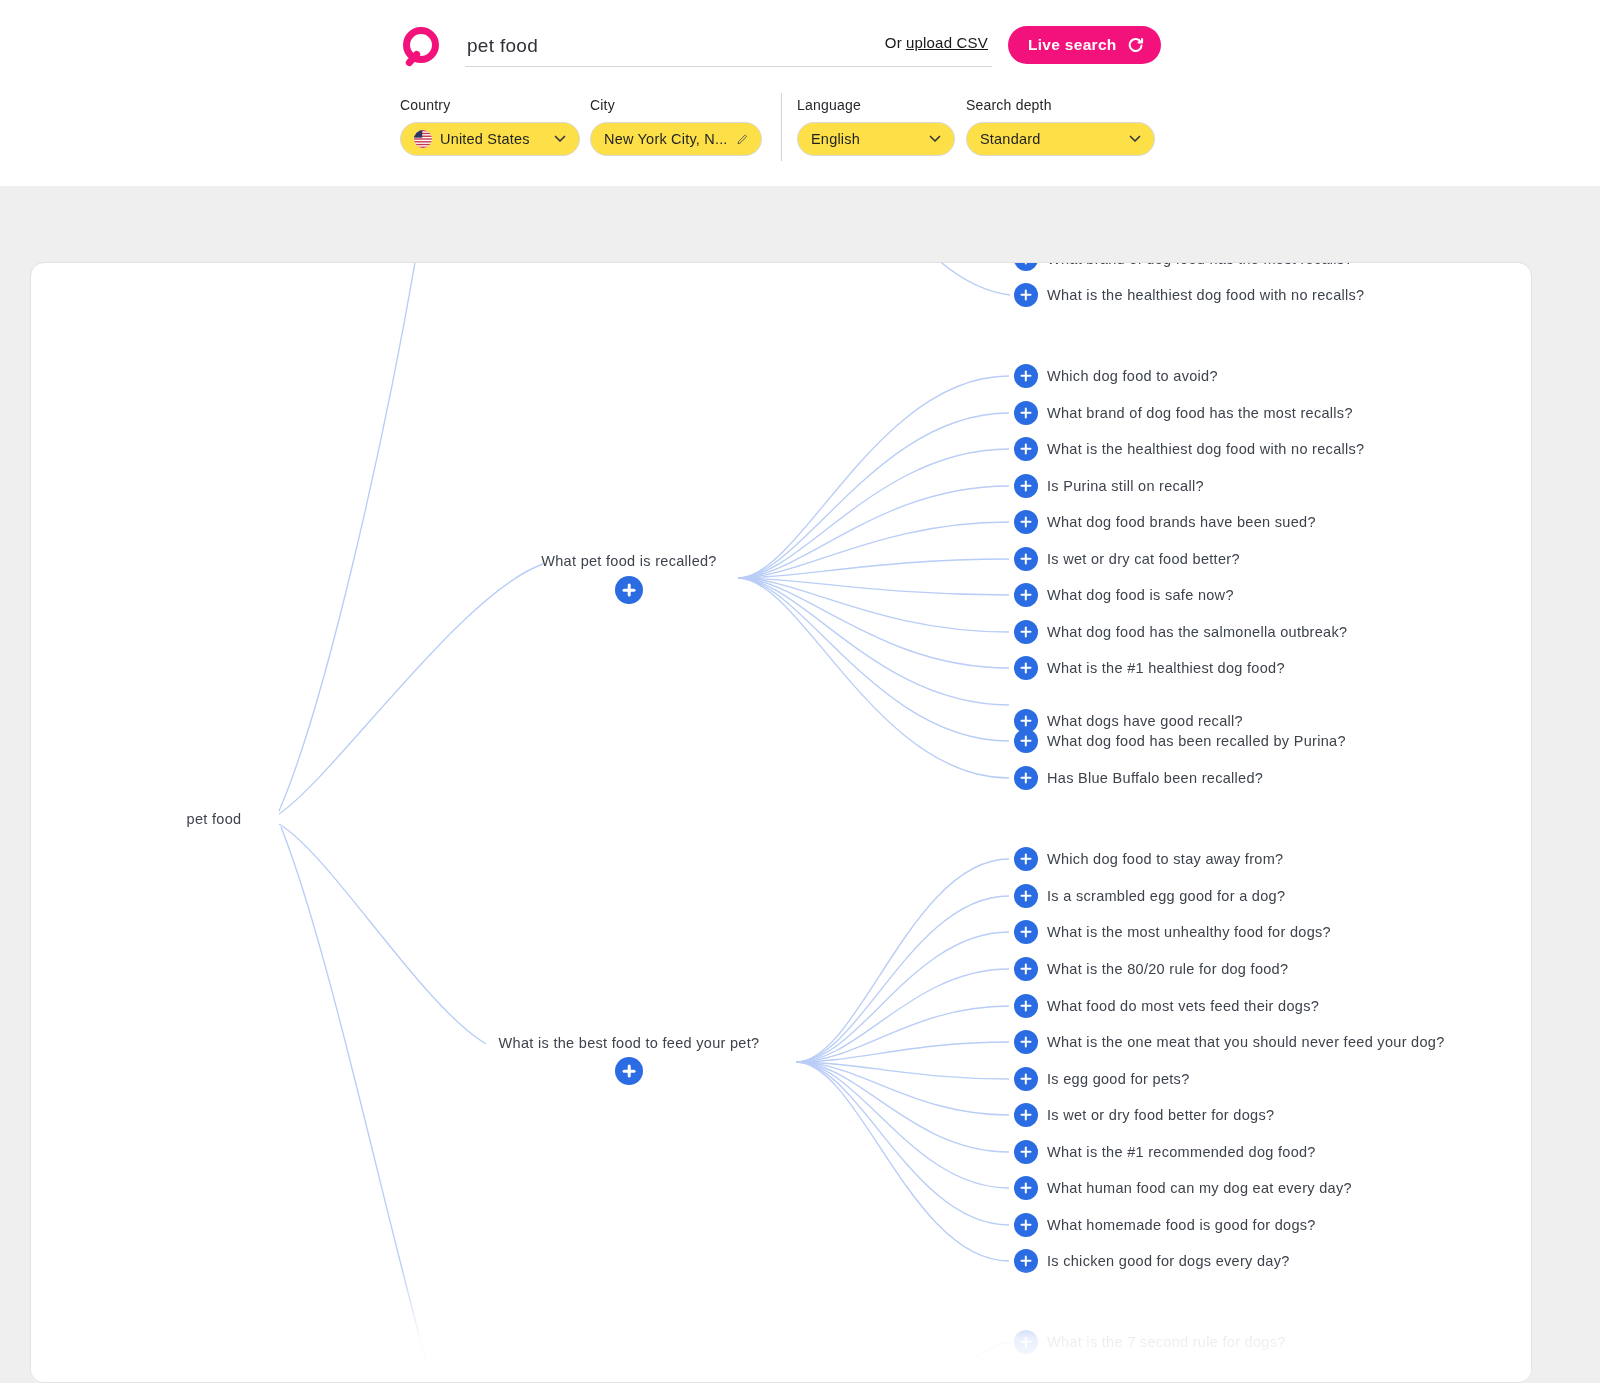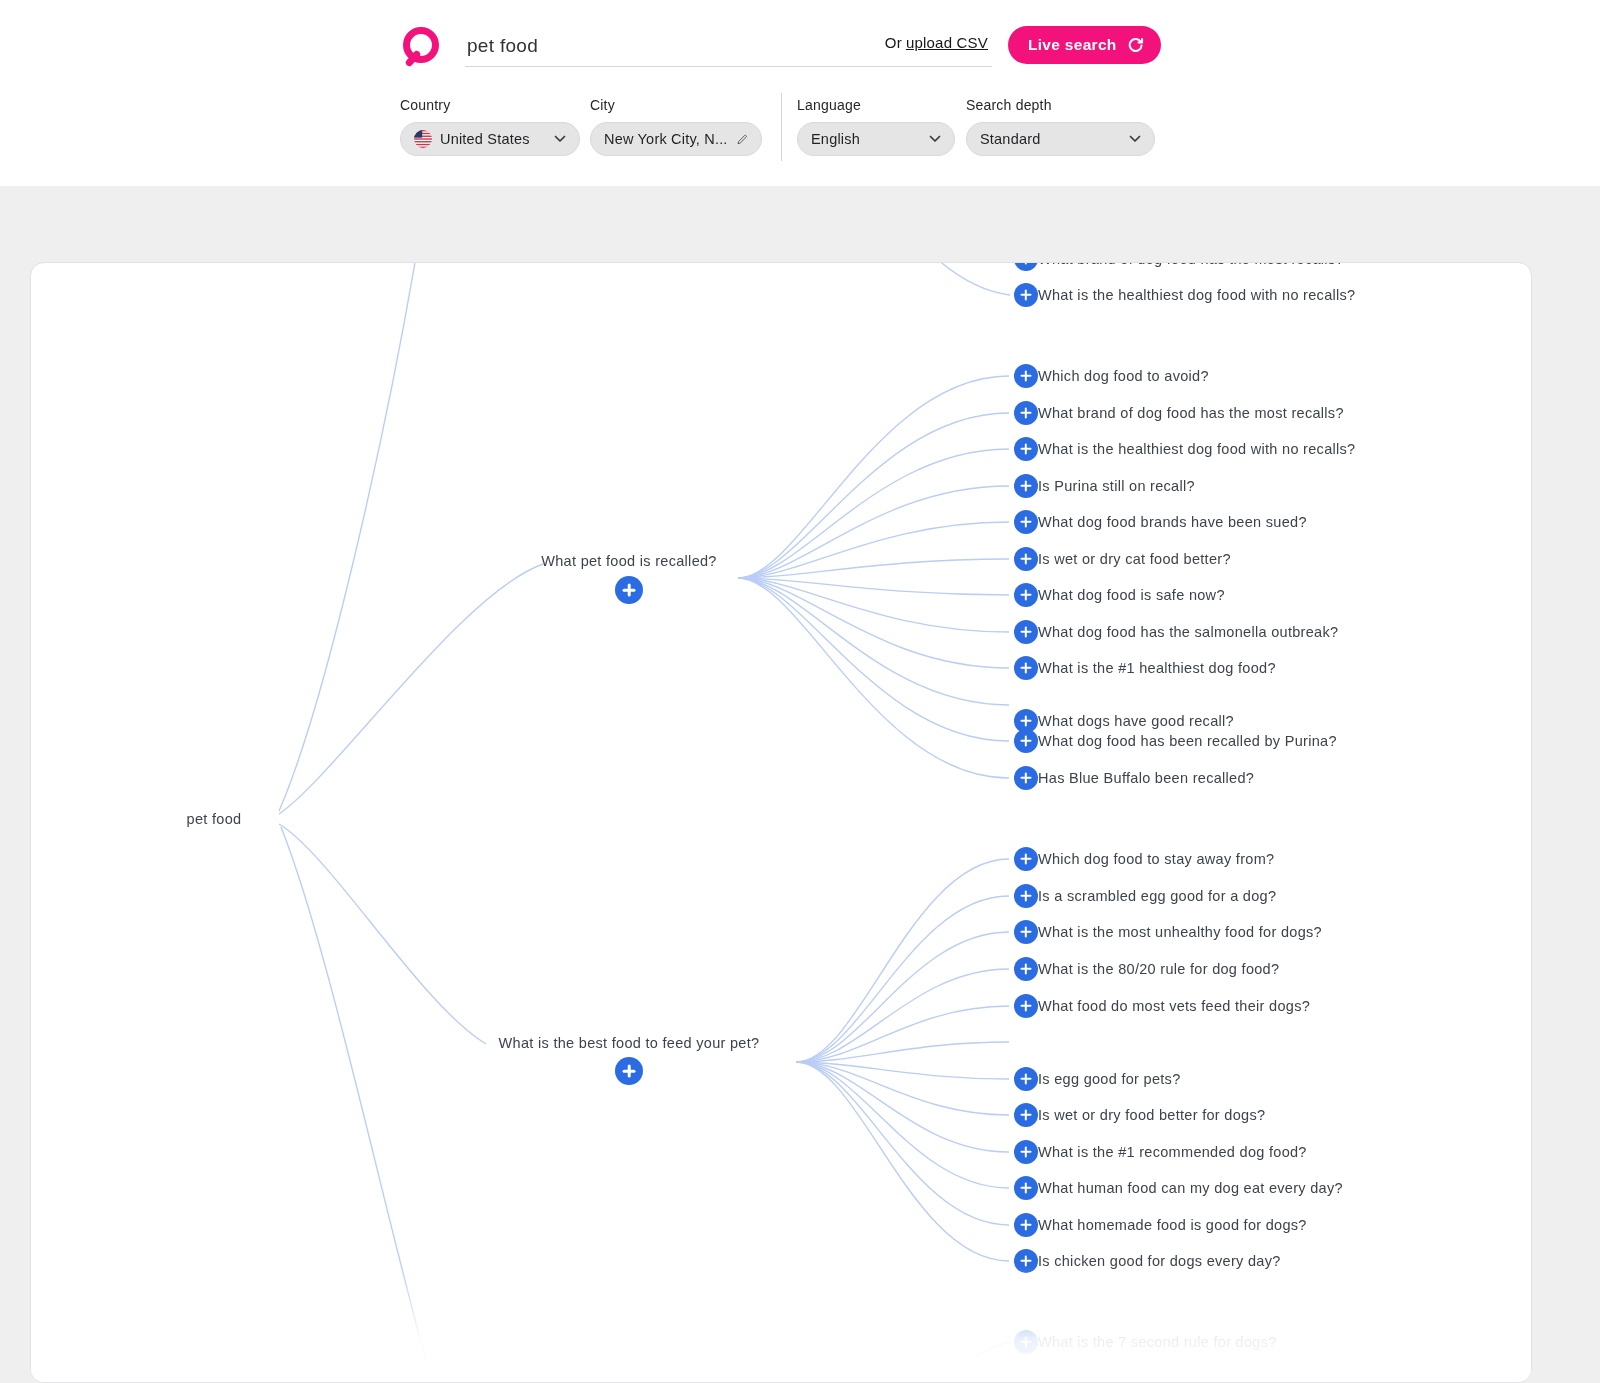--- a/index.html
+++ b/index.html
@@ -23,21 +23,21 @@
   .upload-wrap{position:absolute;top:34px;right:612px;font-size:15px;color:#17181a;letter-spacing:.2px;white-space:nowrap;}
   .upload-link{text-decoration:underline;font-weight:400;color:#17181a;cursor:pointer;margin-left:4px;}
   .live-btn{
     position:absolute;left:1008px;top:26px;height:38px;padding:0 16px 0 20px;
     background:#F3117B;color:#fff;border:none;border-radius:19px;
     display:flex;align-items:center;gap:9px;font-size:15.5px;font-weight:700;letter-spacing:.3px;cursor:pointer;
     font-family:"Liberation Sans","DejaVu Sans",sans-serif;
   }
   .filter-label{position:absolute;top:97px;font-size:14px;font-weight:400;color:#26272b;letter-spacing:.2px;}
   .pill{
-    position:absolute;top:122px;height:34px;border:1px solid #d9d9d9;border-radius:18px;background:#e5e5e5;
+    position:absolute;top:122px;height:34px;border:1px solid #d9d9d9;border-radius:18px;background:#fde047;
     display:flex;align-items:center;gap:8px;padding:0 13px;font-size:14.5px;color:#1f2125;letter-spacing:.2px;
     box-sizing:border-box;cursor:pointer;white-space:nowrap;
   }
   .pill .grow{flex:1;}
   .vdiv{position:absolute;left:781px;top:93px;width:1px;height:68px;background:#d4d4d6;}
   
   .workspace{position:absolute;left:0;top:186px;width:1600px;height:1197px;background:#efeff0;}
   .zoom-label{position:absolute;left:97px;top:213px;font-size:16px;color:#1c1d20;letter-spacing:.3px;}
   .zoom-pill{
     position:absolute;left:152px;top:206px;height:33px;padding:0 12px 0 16px;border-radius:17px;background:#fff;
@@ -63,21 +63,21 @@
   .plus{
     position:relative;width:24px;height:24px;border-radius:50%;background:#2B6CE3;border:none;padding:0;
     cursor:pointer;flex:0 0 24px;
   }
   .plus::before,.plus::after{content:"";position:absolute;left:50%;top:50%;background:#fff;border-radius:2px;transform:translate(-50%,-50%);}
   .plus::before{width:11px;height:2.4px;}
   .plus::after{width:2.4px;height:11px;}
   .plus-lg{position:absolute;width:28px;height:28px;transform:translate(-50%,-50%);flex:none;z-index:2;}
   .plus-lg::before{width:13px;height:2.6px;}
   .plus-lg::after{width:2.6px;height:13px;}
-  .q-row{position:absolute;left:983px;display:flex;align-items:center;transform:translateY(-50%);z-index:2;white-space:nowrap;}
+  .q-row{position:absolute;left:983px;display:flex;align-items:center;gap:9px;transform:translateY(-50%);z-index:2;white-space:nowrap;}
   .q-text{font-size:14.5px;font-weight:500;color:#3d434c;letter-spacing:.3px;}
   .fade-bottom{
     position:absolute;left:0;bottom:0;width:100%;height:115px;z-index:3;pointer-events:none;
     background:linear-gradient(to bottom,rgba(255,255,255,0) 0%,rgba(255,255,255,.9) 62%,#ffffff 100%);
   }
   .chev{display:block;}
 </style>
 </head>
 <body>
 
@@ -304,20 +304,24 @@
       <span class="q-text">What is the most unhealthy food for dogs?</span>
     </div>
     <div class="q-row" style="top:706px">
       <button class="plus"></button>
       <span class="q-text">What is the 80/20 rule for dog food?</span>
     </div>
     <div class="q-row" style="top:743px">
       <button class="plus"></button>
       <span class="q-text">What food do most vets feed their dogs?</span>
     </div>
+    <div class="q-row" style="top:779px">
+      <button class="plus"></button>
+      <span class="q-text">What is the one meat that you should never feed your dog?</span>
+    </div>
     <div class="q-row" style="top:816px">
       <button class="plus"></button>
       <span class="q-text">Is egg good for pets?</span>
     </div>
     <div class="q-row" style="top:852px">
       <button class="plus"></button>
       <span class="q-text">Is wet or dry food better for dogs?</span>
     </div>
     <div class="q-row" style="top:889px">
       <button class="plus"></button>

